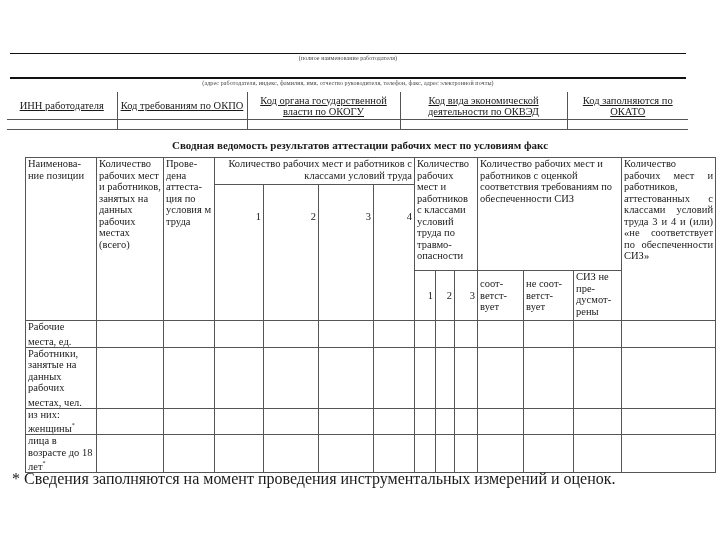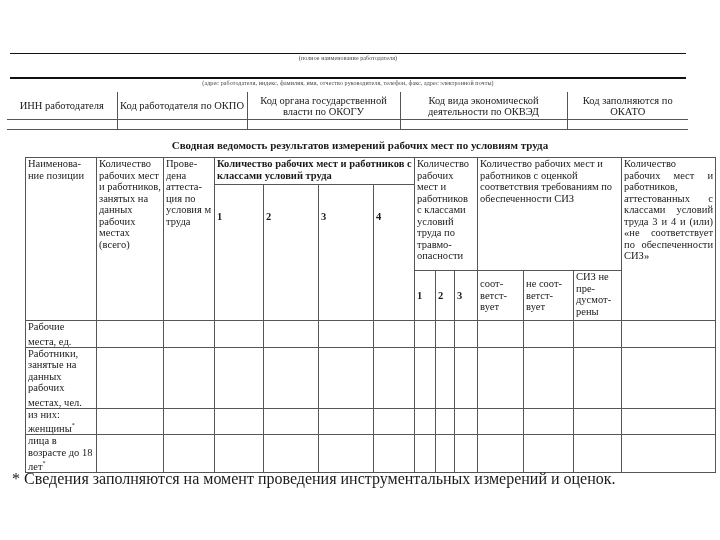--- a/index.html
+++ b/index.html
@@ -5,28 +5,28 @@
   html, body { margin: 0; padding: 0; background: #ffffff; }
   body { width: 720px; height: 540px; position: relative; overflow: hidden;
          font-family: "Liberation Serif", "DejaVu Serif", serif; color: #1a1a1a; }
   .line { position: absolute; left: 10px; width: 676px; background: #111; }
   .caption { position: absolute; left: 10px; width: 676px; text-align: center;
              font-size: 6px; color: #444; letter-spacing: 0.1px; }
   table { border-collapse: collapse; position: absolute; }
   td { border: 1px solid #555; padding: 0 2px; vertical-align: top; font-size: 10.5px; line-height: 11.5px; }
   #info { left: 7px; top: 92px; width: 681px; }
   #info td { text-align: center; vertical-align: middle; font-size: 10.5px; line-height: 11px; }
-  #info tr.head td { height: 27px; border-top: none; }
+  #info tr.head td { height: 27px; border-top: none; text-decoration: underline; }
   #info tr.vals td { height: 9px; }
   #info td.first { border-left: none; }
   #info td.last { border-right: none; }
   .title { position: absolute; top: 139px; left: 0; width: 720px; text-align: center;
            font-weight: bold; font-size: 11px; }
   #main { left: 25px; top: 157px; width: 690px; table-layout: fixed; }
-  #main td.c { text-align: left; vertical-align: middle; font-weight: bold; }
+  #main td.c { text-align: right; vertical-align: middle; }
   #main td.j { text-align: justify; }
   .footnote { position: absolute; left: 12px; top: 470px; font-size: 16px; }
   sup { font-size: 6px; }
 </style>
 </head>
 <body>
 
 <div class="line" style="top:53px;height:1px;"></div>
 <div class="caption" style="top:55px;">(полное наименование работодателя)</div>
 
@@ -37,36 +37,36 @@
   <colgroup>
     <col style="width:110px">
       <col style="width:130px">
       <col style="width:153px">
       <col style="width:167px">
       <col style="width:121px">
   </colgroup>
   <tbody>
       <tr class="head">
     <td class="first">ИНН работодателя</td>
-    <td>Код работодателя по ОКПО</td>
+    <td>Код требованиям по ОКПО</td>
     <td>Код органа государственной власти по ОКОГУ</td>
     <td>Код вида экономической деятельности по ОКВЭД</td>
     <td class="last">Код заполняются по ОКАТО</td>
   </tr>
   <tr class="vals">
     <td class="first"></td>
     <td></td>
     <td></td>
     <td></td>
     <td class="last"></td>
   </tr>
 </tbody>
   </table>
 
-<div class="title">Сводная ведомость результатов измерений рабочих мест по условиям труда</div>
+<div class="title">Сводная ведомость результатов аттестации рабочих мест по условиям факс</div>
 
 <table id="main">
   <colgroup>
     <col style="width:71px">
       <col style="width:67px">
       <col style="width:51px">
     <col style="width:49px">
       <col style="width:55px">
       <col style="width:55px">
       <col style="width:41px">

